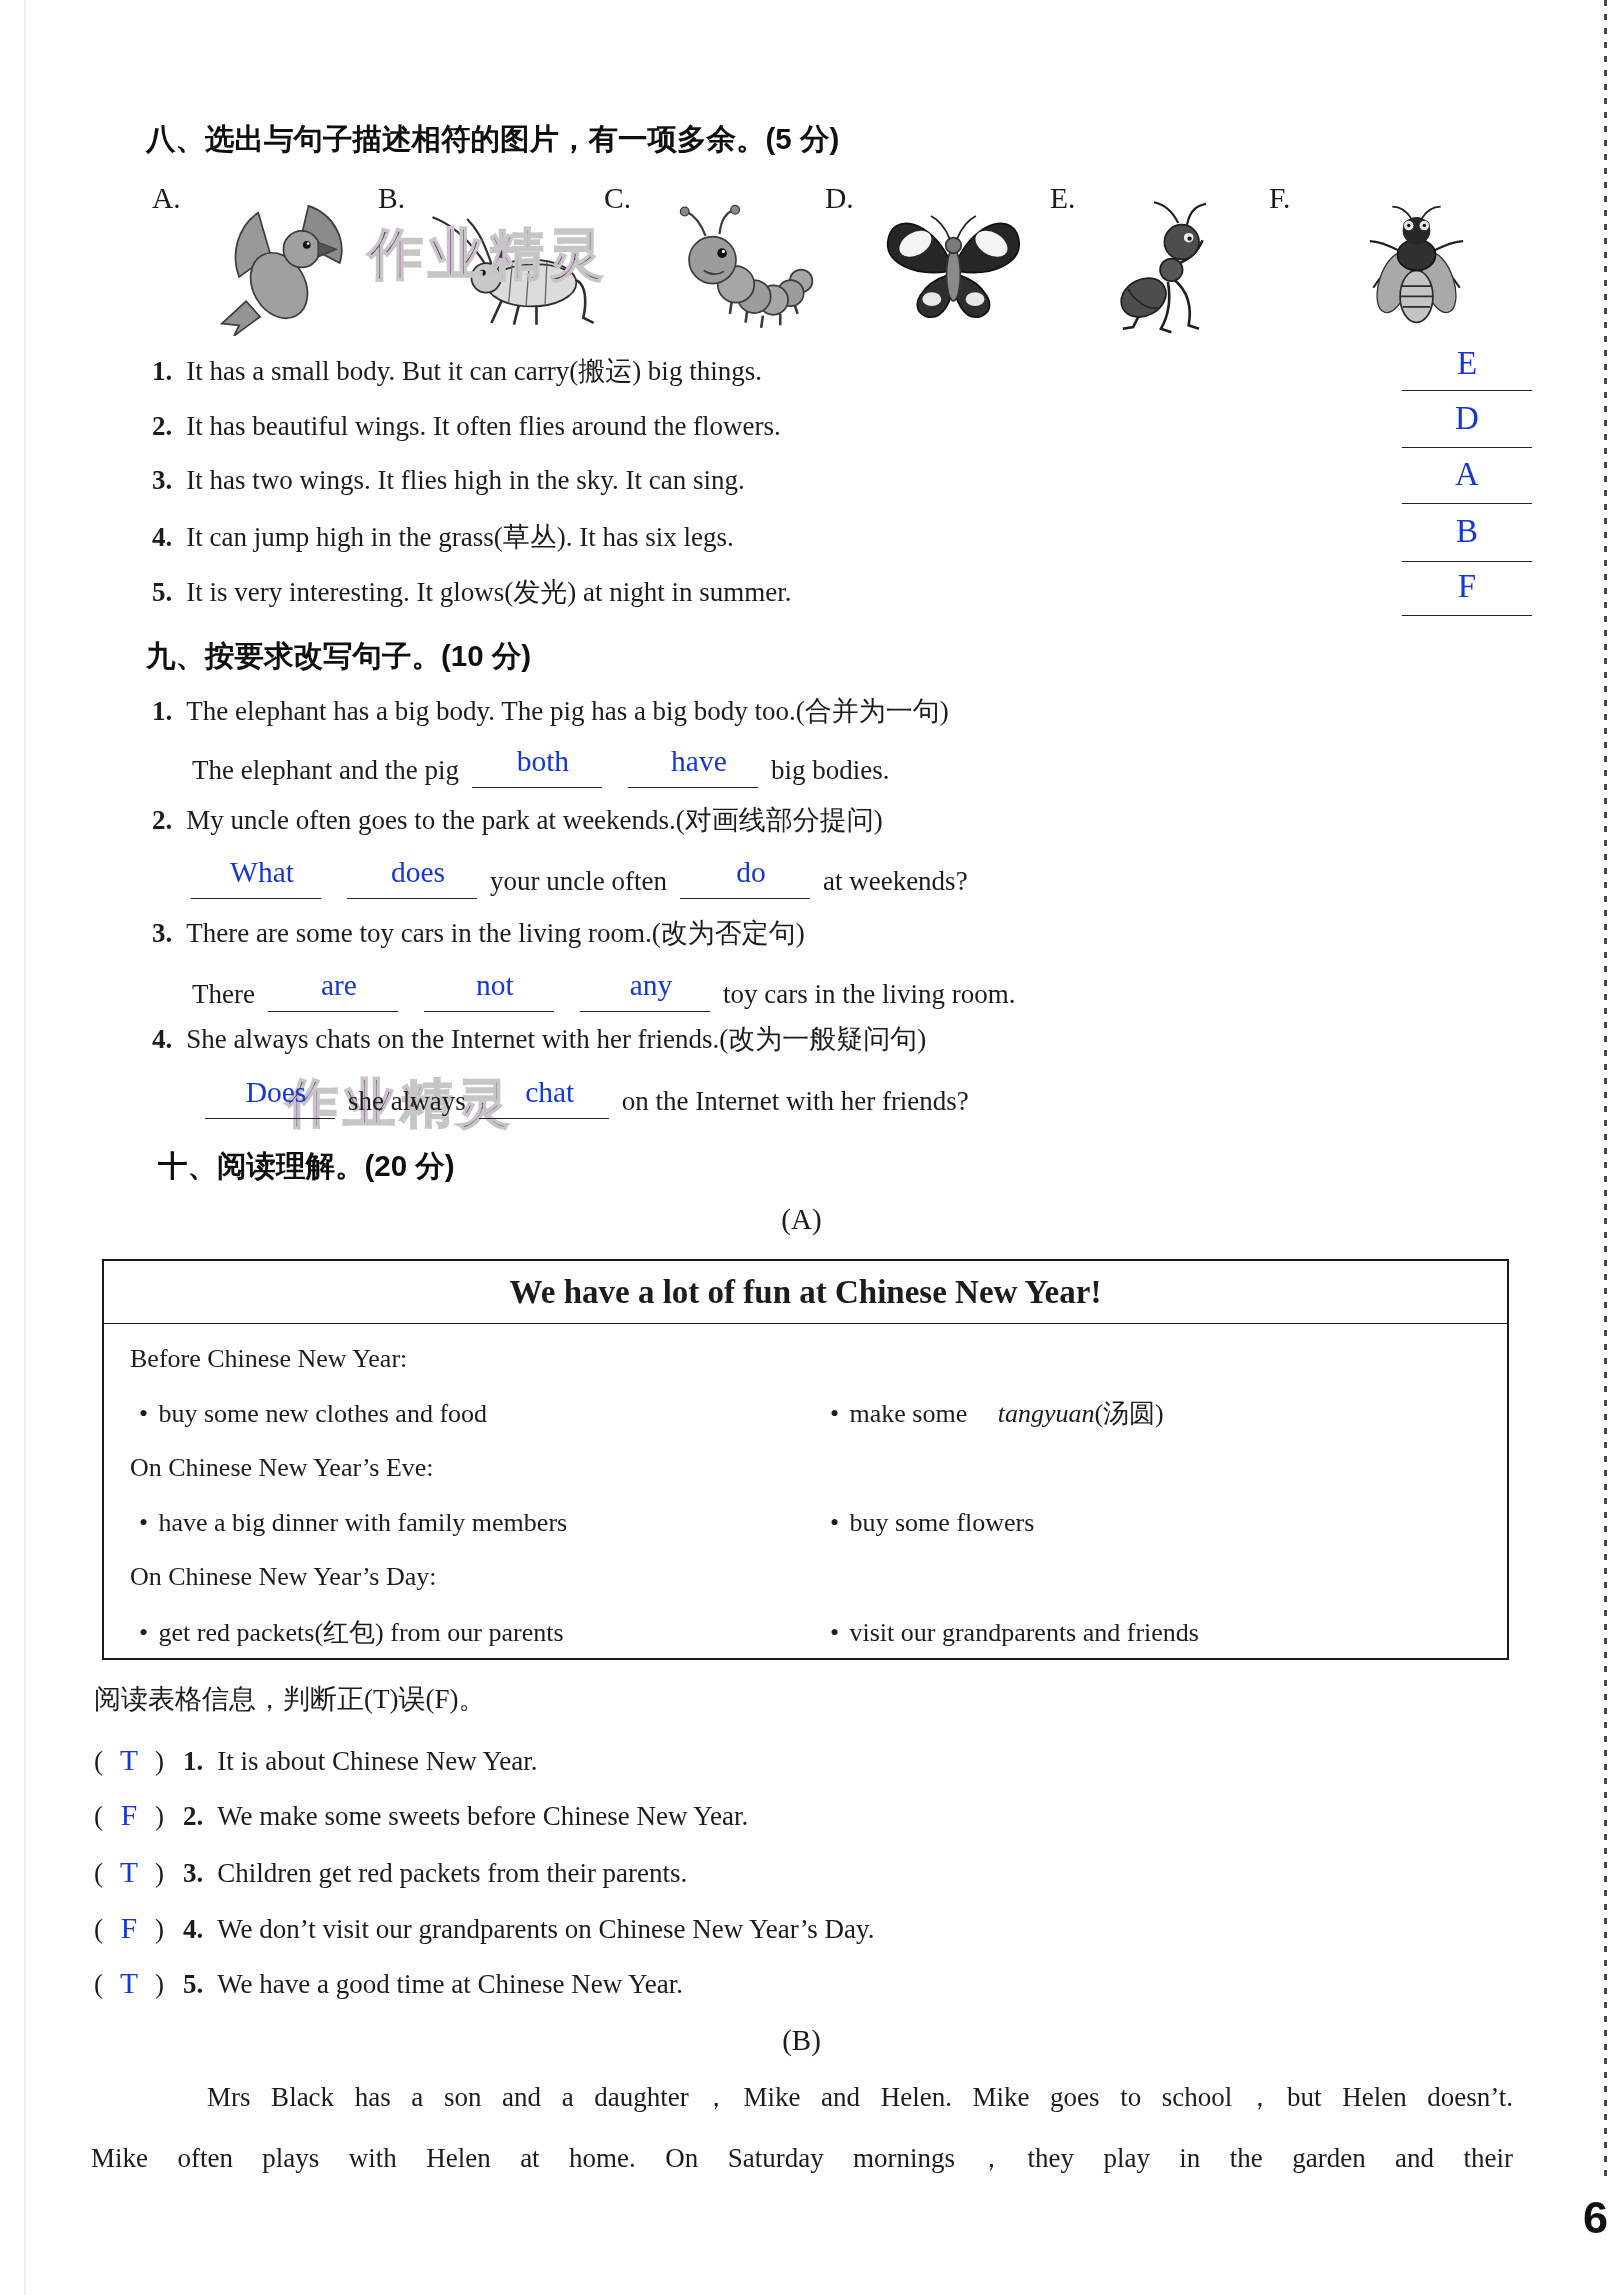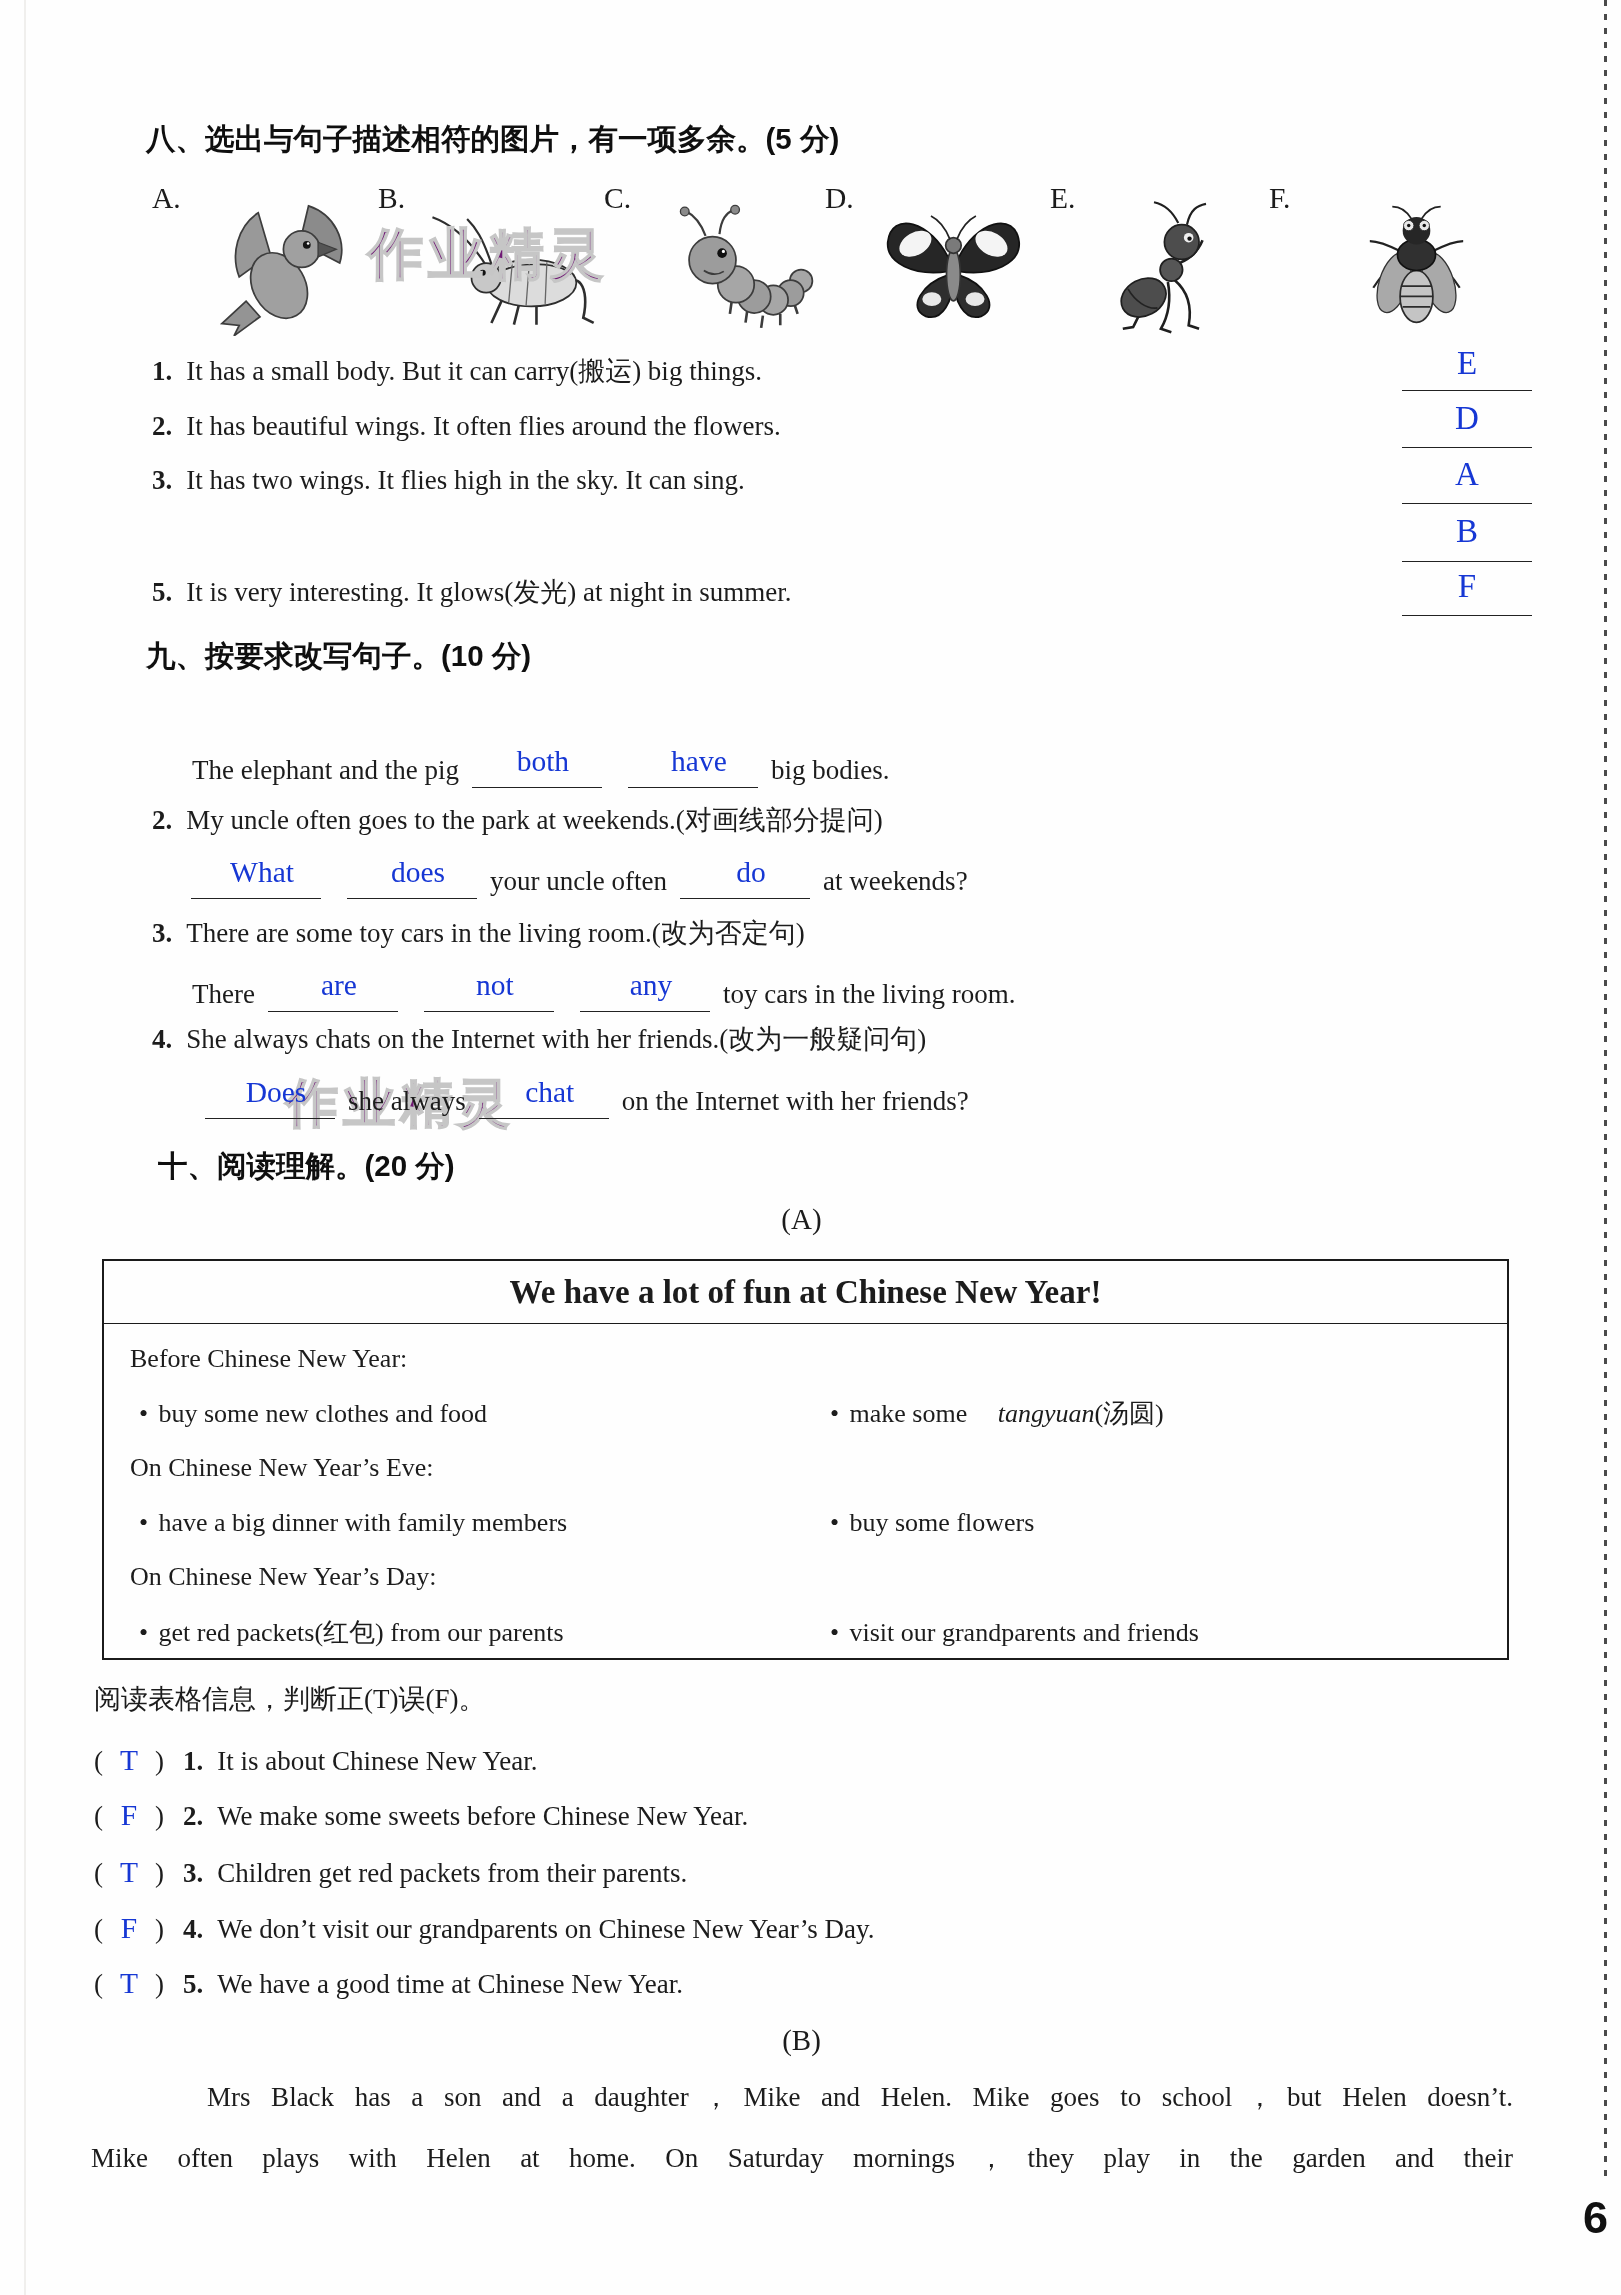--- a/index.html
+++ b/index.html
@@ -169,20 +169,23 @@
 
   <div class="line" style="left:152px;top:354px">
     <span class="num">1.</span><span>It has a small body. But it can carry(搬运) big things.</span>
   </div>
   <div class="line" style="left:152px;top:409px">
     <span class="num">2.</span><span>It has beautiful wings. It often flies around the flowers.</span>
   </div>
   <div class="line" style="left:152px;top:463px">
     <span class="num">3.</span><span>It has two wings. It flies high in the sky. It can sing.</span>
   </div>
+  <div class="line" style="left:152px;top:520px">
+    <span class="num">4.</span><span>It can jump high in the grass(草丛). It has six legs.</span>
+  </div>
   <div class="line" style="left:152px;top:575px">
     <span class="num">5.</span><span>It is very interesting. It glows(发光) at night in summer.</span>
   </div>
 
   <div class="ansrow" style="top:345px;height:45px">
     <span class="letter">E</span>
   </div>
   <div class="ansrow" style="top:400px;height:47px">
     <span class="letter">D</span>
   </div>
@@ -191,20 +194,23 @@
   </div>
   <div class="ansrow" style="top:513px;height:48px">
     <span class="letter">B</span>
   </div>
   <div class="ansrow" style="top:568px;height:47px">
     <span class="letter">F</span>
   </div>
 
   <div class="heading" style="left:146px;top:637px">九、按要求改写句子。(10 分)</div>
 
+  <div class="line" style="left:152px;top:694px">
+    <span class="num">1.</span><span>The elephant has a big body. The pig has a big body too.(合并为一句)</span>
+  </div>
   <div class="ansline" style="left:192px;top:747px">
     <span class="seg">The elephant and the pig</span><span class="blank"><span class="ans">both</span></span><span class="blank"><span class="ans">have</span></span><span class="seg">big bodies.</span>
   </div>
 
   <div class="line" style="left:152px;top:803px">
     <span class="num">2.</span><span>My uncle often </span><span class="u">goes to the park</span><span> at weekends.(对画线部分提问)</span>
   </div>
   <div class="ansline" style="left:178px;top:858px">
     <span class="blank"><span class="ans">What</span></span><span class="blank"><span class="ans">does</span></span><span class="seg">your uncle often</span><span class="blank"><span class="ans">do</span></span><span class="seg">at weekends?</span>
   </div>

